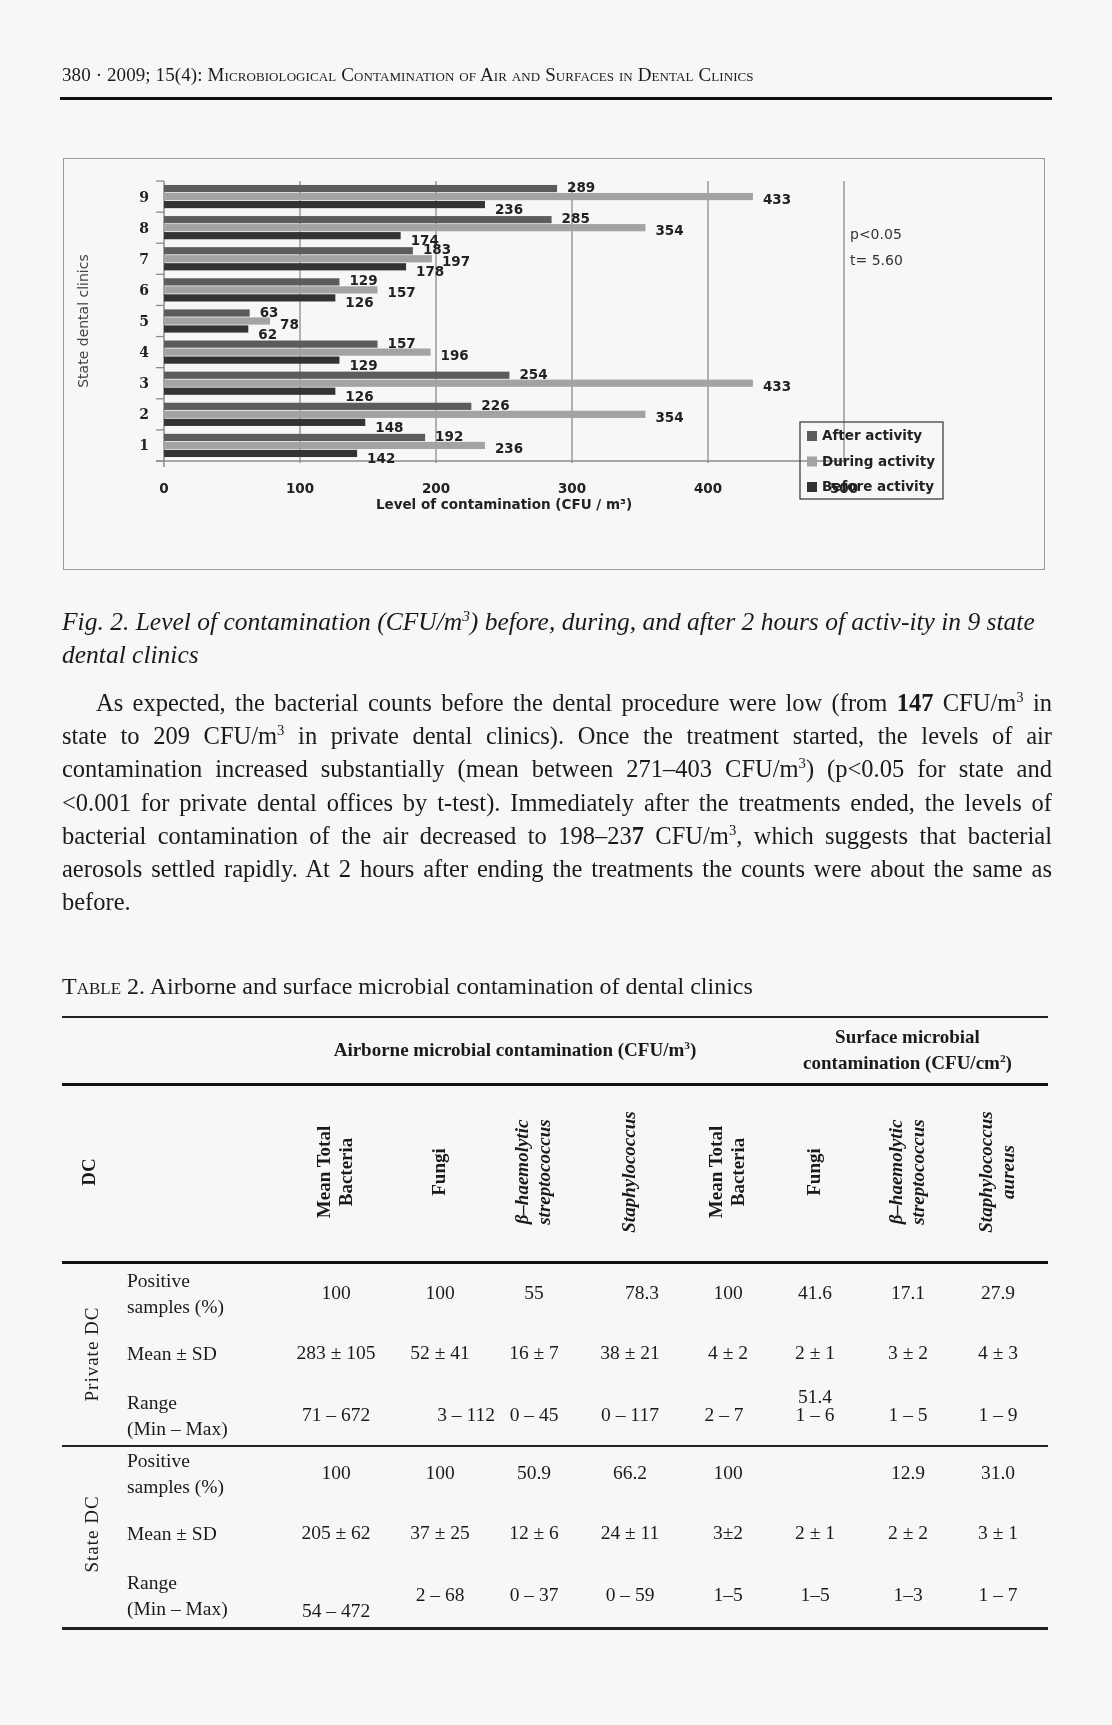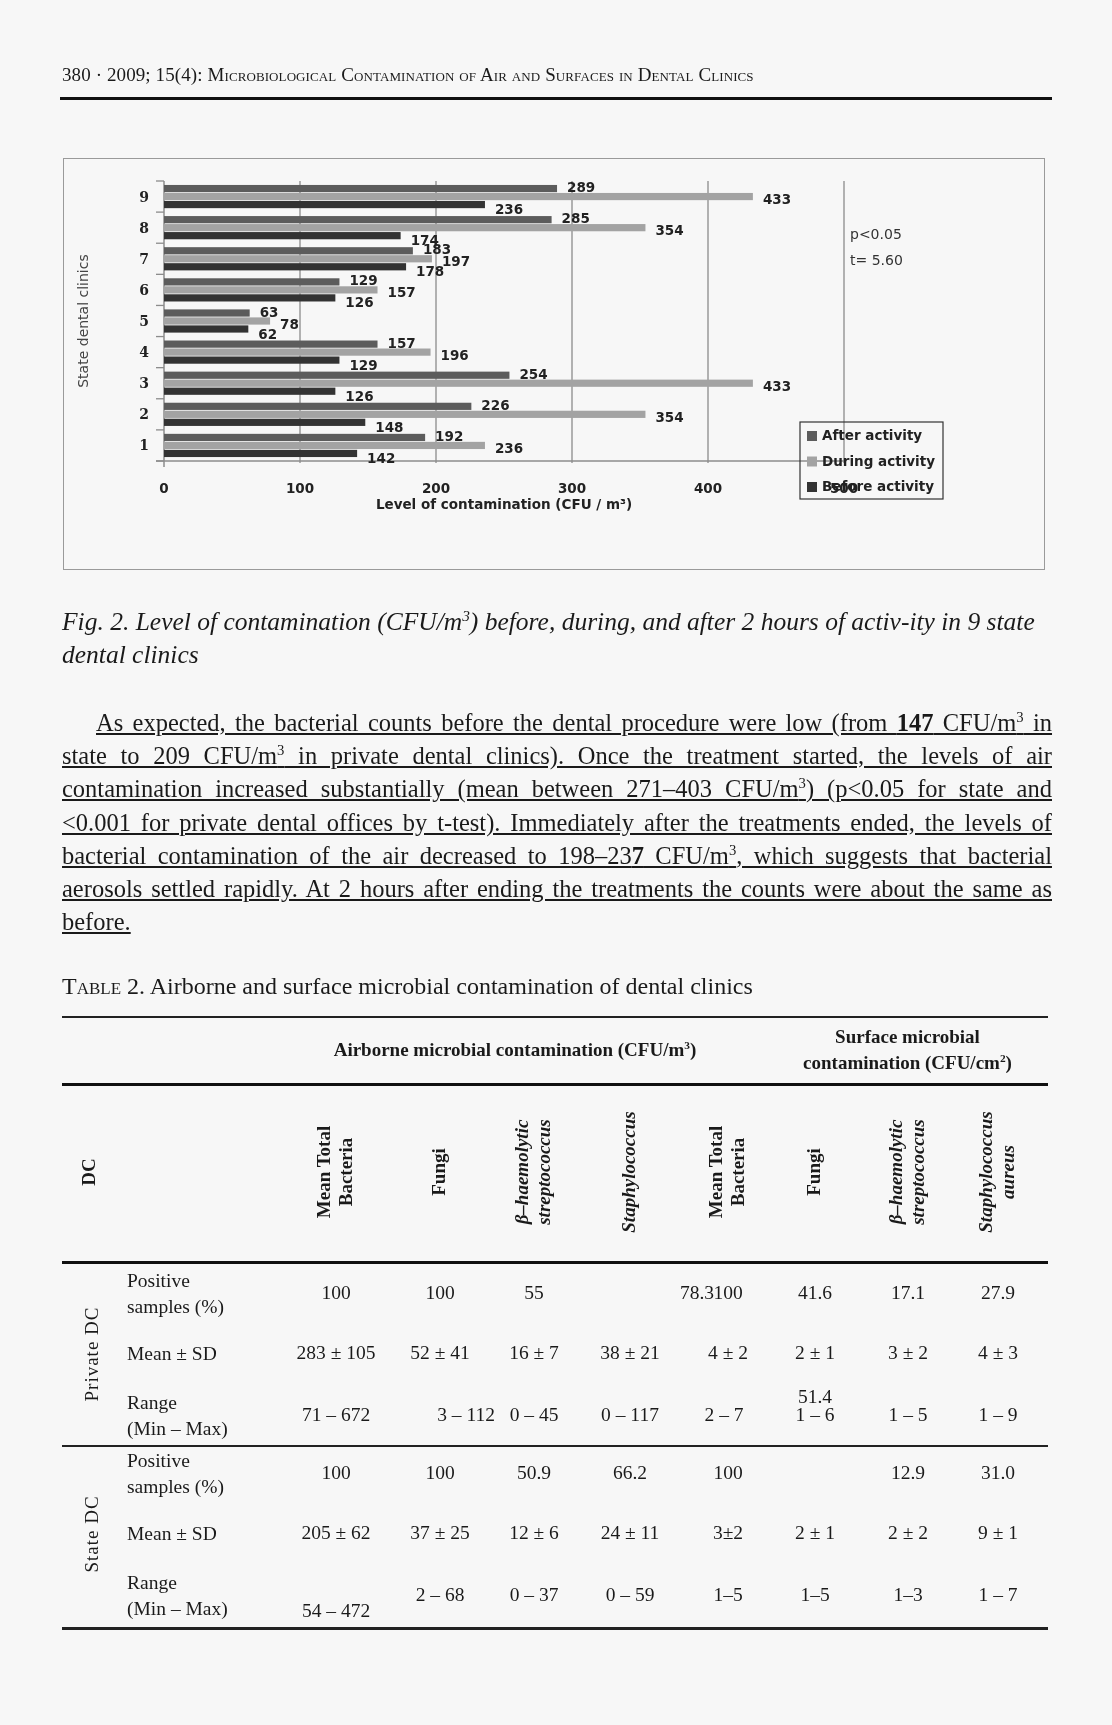--- a/index.html
+++ b/index.html
@@ -3,21 +3,21 @@
 <meta charset="utf-8">
 <style>
   html,body{margin:0;padding:0;background:#f7f7f7;}
   body{width:1112px;height:1725px;position:relative;overflow:hidden;font-family:"Liberation Serif","DejaVu Serif",serif;color:#1a1a1a;}
   .abs{position:absolute;}
   #running-head{left:62px;top:64px;font-size:19px;letter-spacing:0.1px;white-space:nowrap;}
   #running-head .sc{font-variant:small-caps;}
   #head-rule{left:60px;top:97px;width:992px;height:3px;background:#111;}
   #chart-box{left:63px;top:158px;width:982px;height:412px;border:1px solid #9a9a9a;background:#f7f7f7;box-sizing:border-box;}
   #caption{left:62px;top:605px;width:990px;font-size:25.5px;font-style:italic;line-height:33px;}
-  #body-para{left:62px;top:706px;width:990px;font-size:24.5px;line-height:33.2px;text-align:justify;text-decoration:underline;}
+  #body-para{left:62px;top:686px;width:990px;font-size:24.5px;line-height:33.2px;text-align:justify;}
   #body-para p{margin:0;text-indent:34px;}
   sup{font-size:60%;line-height:0;}
   #table-title{left:62px;top:973px;font-size:24px;font-weight:normal;white-space:nowrap;}
   #table-title .sc{font-variant:small-caps;}
   .rule-thick{height:3px;background:#111;}
   .rule-thin{height:2px;background:#222;}
   .th-rot{position:absolute;transform:rotate(-90deg);transform-origin:center center;white-space:nowrap;text-align:center;font-weight:bold;font-size:19px;line-height:22px;}
   .cell{position:absolute;font-size:19.5px;text-align:center;white-space:nowrap;}
   .rowlab{position:absolute;font-size:19.5px;line-height:26px;white-space:nowrap;}
   .grp{position:absolute;transform:rotate(-90deg);transform-origin:center center;font-size:19px;letter-spacing:1px;white-space:nowrap;text-align:center;}
@@ -194,21 +194,21 @@
 
 <div id="table-body">
     <div class="grp" style="width: 140px; height: 24px; left: 23px; top: 1342px;">Private DC</div>
     <div class="rowlab" style="left: 127px; top: 1268px;">
       <div>Positive</div>
       <div>samples (%)</div>
     </div>
     <div class="cell" style="width: 110px; left: 281px; top: 1282px;">100</div>
     <div class="cell" style="width: 110px; left: 385px; top: 1282px;">100</div>
     <div class="cell" style="width: 110px; left: 479px; top: 1282px;">55</div>
-    <div class="cell" style="width: 110px; left: 604px; top: 1282px; text-align: right;">78.3</div>
+    <div class="cell" style="width: 110px; left: 587px; top: 1282px;">78.3</div>
     <div class="cell" style="width: 110px; left: 673px; top: 1282px;">100</div>
     <div class="cell" style="width: 110px; left: 760px; top: 1282px;">41.6</div>
     <div class="cell" style="width: 110px; left: 853px; top: 1282px;">17.1</div>
     <div class="cell" style="width: 110px; left: 943px; top: 1282px;">27.9</div>
     <div class="rowlab" style="left: 127px; top: 1341px;">
       <div>Mean ± SD</div>
     </div>
     <div class="cell" style="width: 110px; left: 281px; top: 1342px;">283 ± 105</div>
     <div class="cell" style="width: 110px; left: 385px; top: 1342px;">52 ± 41</div>
     <div class="cell" style="width: 110px; left: 479px; top: 1342px;">16 ± 7</div>
@@ -246,21 +246,21 @@
     <div class="rowlab" style="left: 127px; top: 1521px;">
       <div>Mean ± SD</div>
     </div>
     <div class="cell" style="width: 110px; left: 281px; top: 1522px;">205 ± 62</div>
     <div class="cell" style="width: 110px; left: 385px; top: 1522px;">37 ± 25</div>
     <div class="cell" style="width: 110px; left: 479px; top: 1522px;">12 ± 6</div>
     <div class="cell" style="width: 110px; left: 575px; top: 1522px;">24 ± 11</div>
     <div class="cell" style="width: 110px; left: 673px; top: 1522px;">3±2</div>
     <div class="cell" style="width: 110px; left: 760px; top: 1522px;">2 ± 1</div>
     <div class="cell" style="width: 110px; left: 853px; top: 1522px;">2 ± 2</div>
-    <div class="cell" style="width: 110px; left: 943px; top: 1522px;">9 ± 1</div>
+    <div class="cell" style="width: 110px; left: 943px; top: 1522px;">3 ± 1</div>
     <div class="rowlab" style="left: 127px; top: 1570px;">
       <div>Range</div>
       <div>(Min – Max)</div>
     </div>
     <div class="cell" style="width: 110px; left: 281px; top: 1584px; margin-top: 16px;">54 – 472</div>
     <div class="cell" style="width: 110px; left: 385px; top: 1584px;">2 – 68</div>
     <div class="cell" style="width: 110px; left: 479px; top: 1584px;">0 – 37</div>
     <div class="cell" style="width: 110px; left: 575px; top: 1584px;">0 – 59</div>
     <div class="cell" style="width: 110px; left: 673px; top: 1584px;">1–5</div>
     <div class="cell" style="width: 110px; left: 760px; top: 1584px;">1–5</div>

